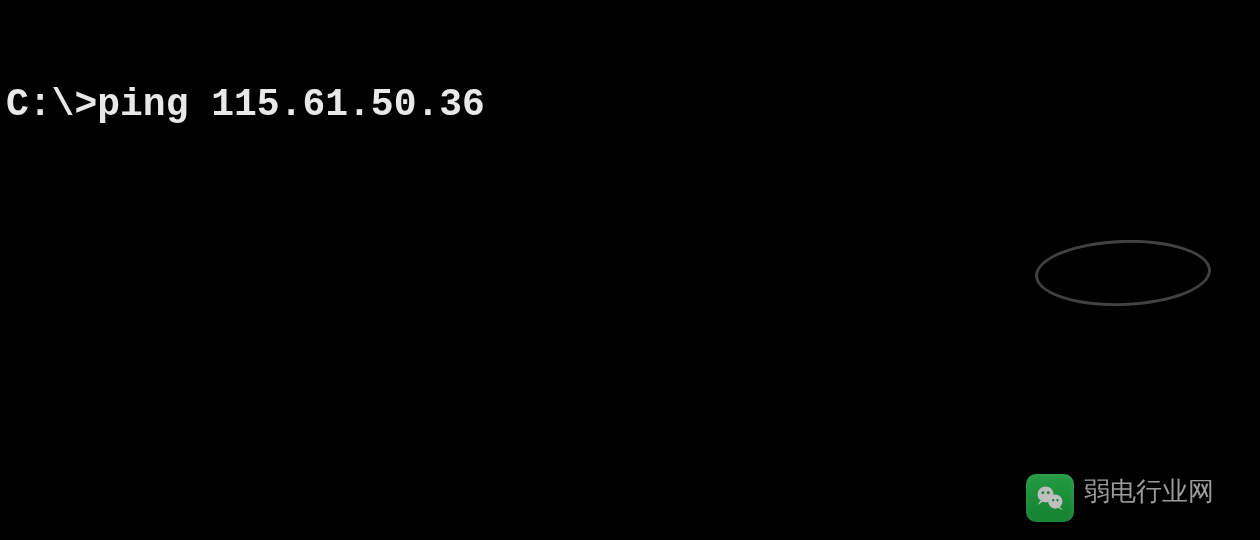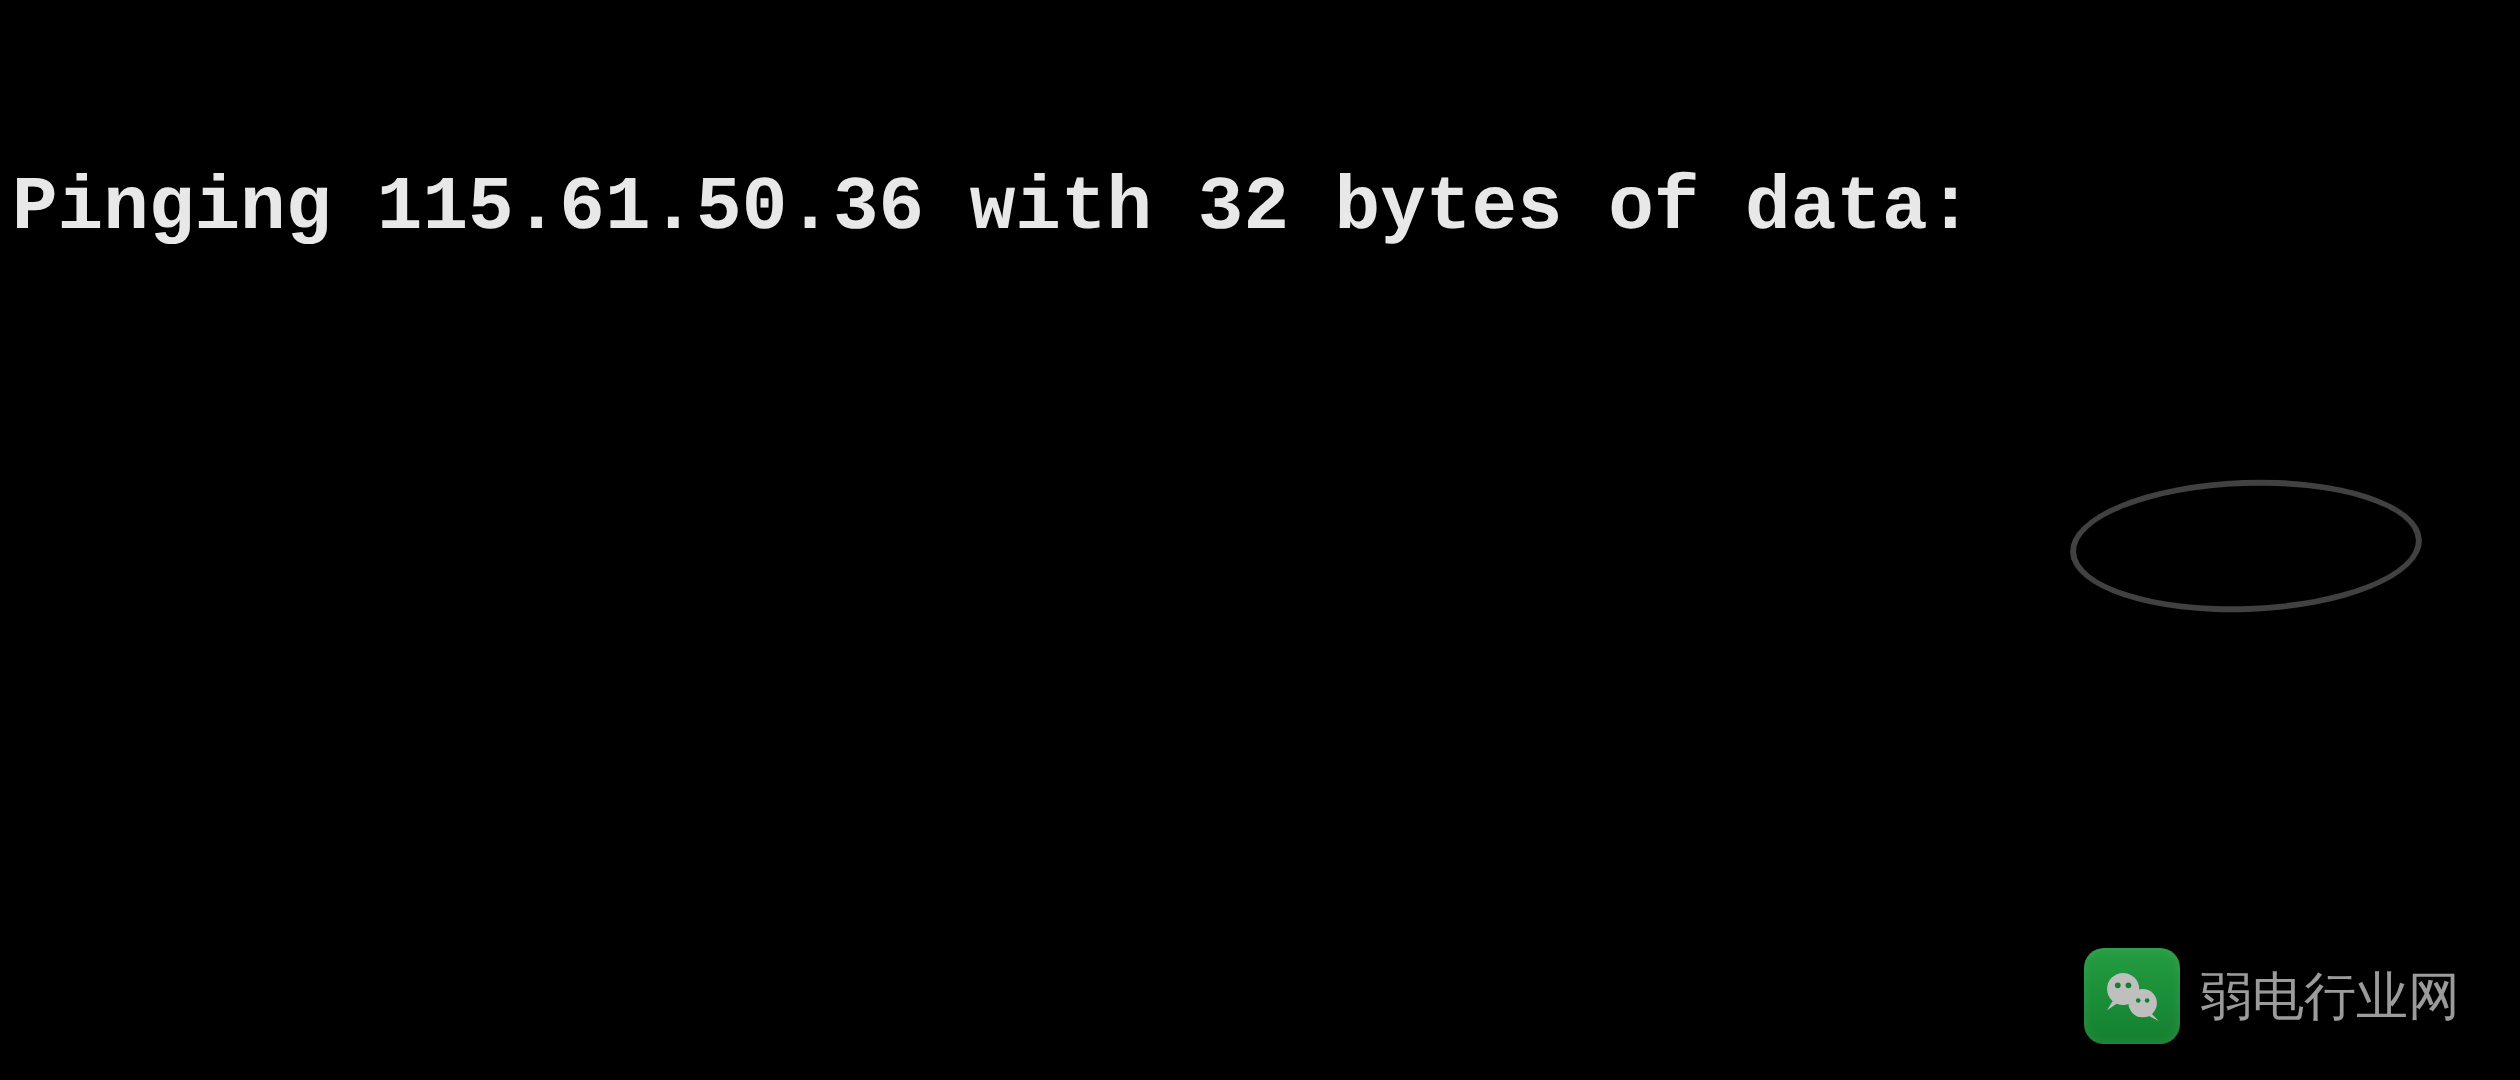--- a/index.html
+++ b/index.html
@@ -50,24 +50,24 @@
     top: 125px;
     right: -2px;
     width: 0;
     height: 0;
     pointer-events: none;
   }
 
   
   .watermark {
     position: absolute;
-    right: 30px;
+    right: 46px;
     bottom: 18px;
     display: flex;
-    align-items: center;
+    align-items: flex-start;
     gap: 10px;
     opacity: 0.75;
     pointer-events: none;
   }
   .wm-icon {
     width: 48px;
     height: 48px;
     border-radius: 10px;
     background: linear-gradient(180deg,#30d158 0%, #1aab3f 100%);
     display:flex;
@@ -81,21 +81,21 @@
     font-family: "PingFang SC","Microsoft YaHei","Hiragino Sans GB",sans-serif;
     font-size: 26px;
     font-weight: 500;
     text-shadow: 0 0 4px rgba(0,0,0,0.8);
   }
 </style>
 </head>
 <body>
 
 <div class="terminal">
-  <div class="line stat">Pinging 115.61.50.36 with 32 bytes of data:</div>
+  <div class="line cmd"><span>C:\&gt;</span><span>ping 115.61.50.36</span></div>
   
   
   
 </div>
 
 <div class="ellipse"></div>
 
 <div class="pointer">
   
 </div>

